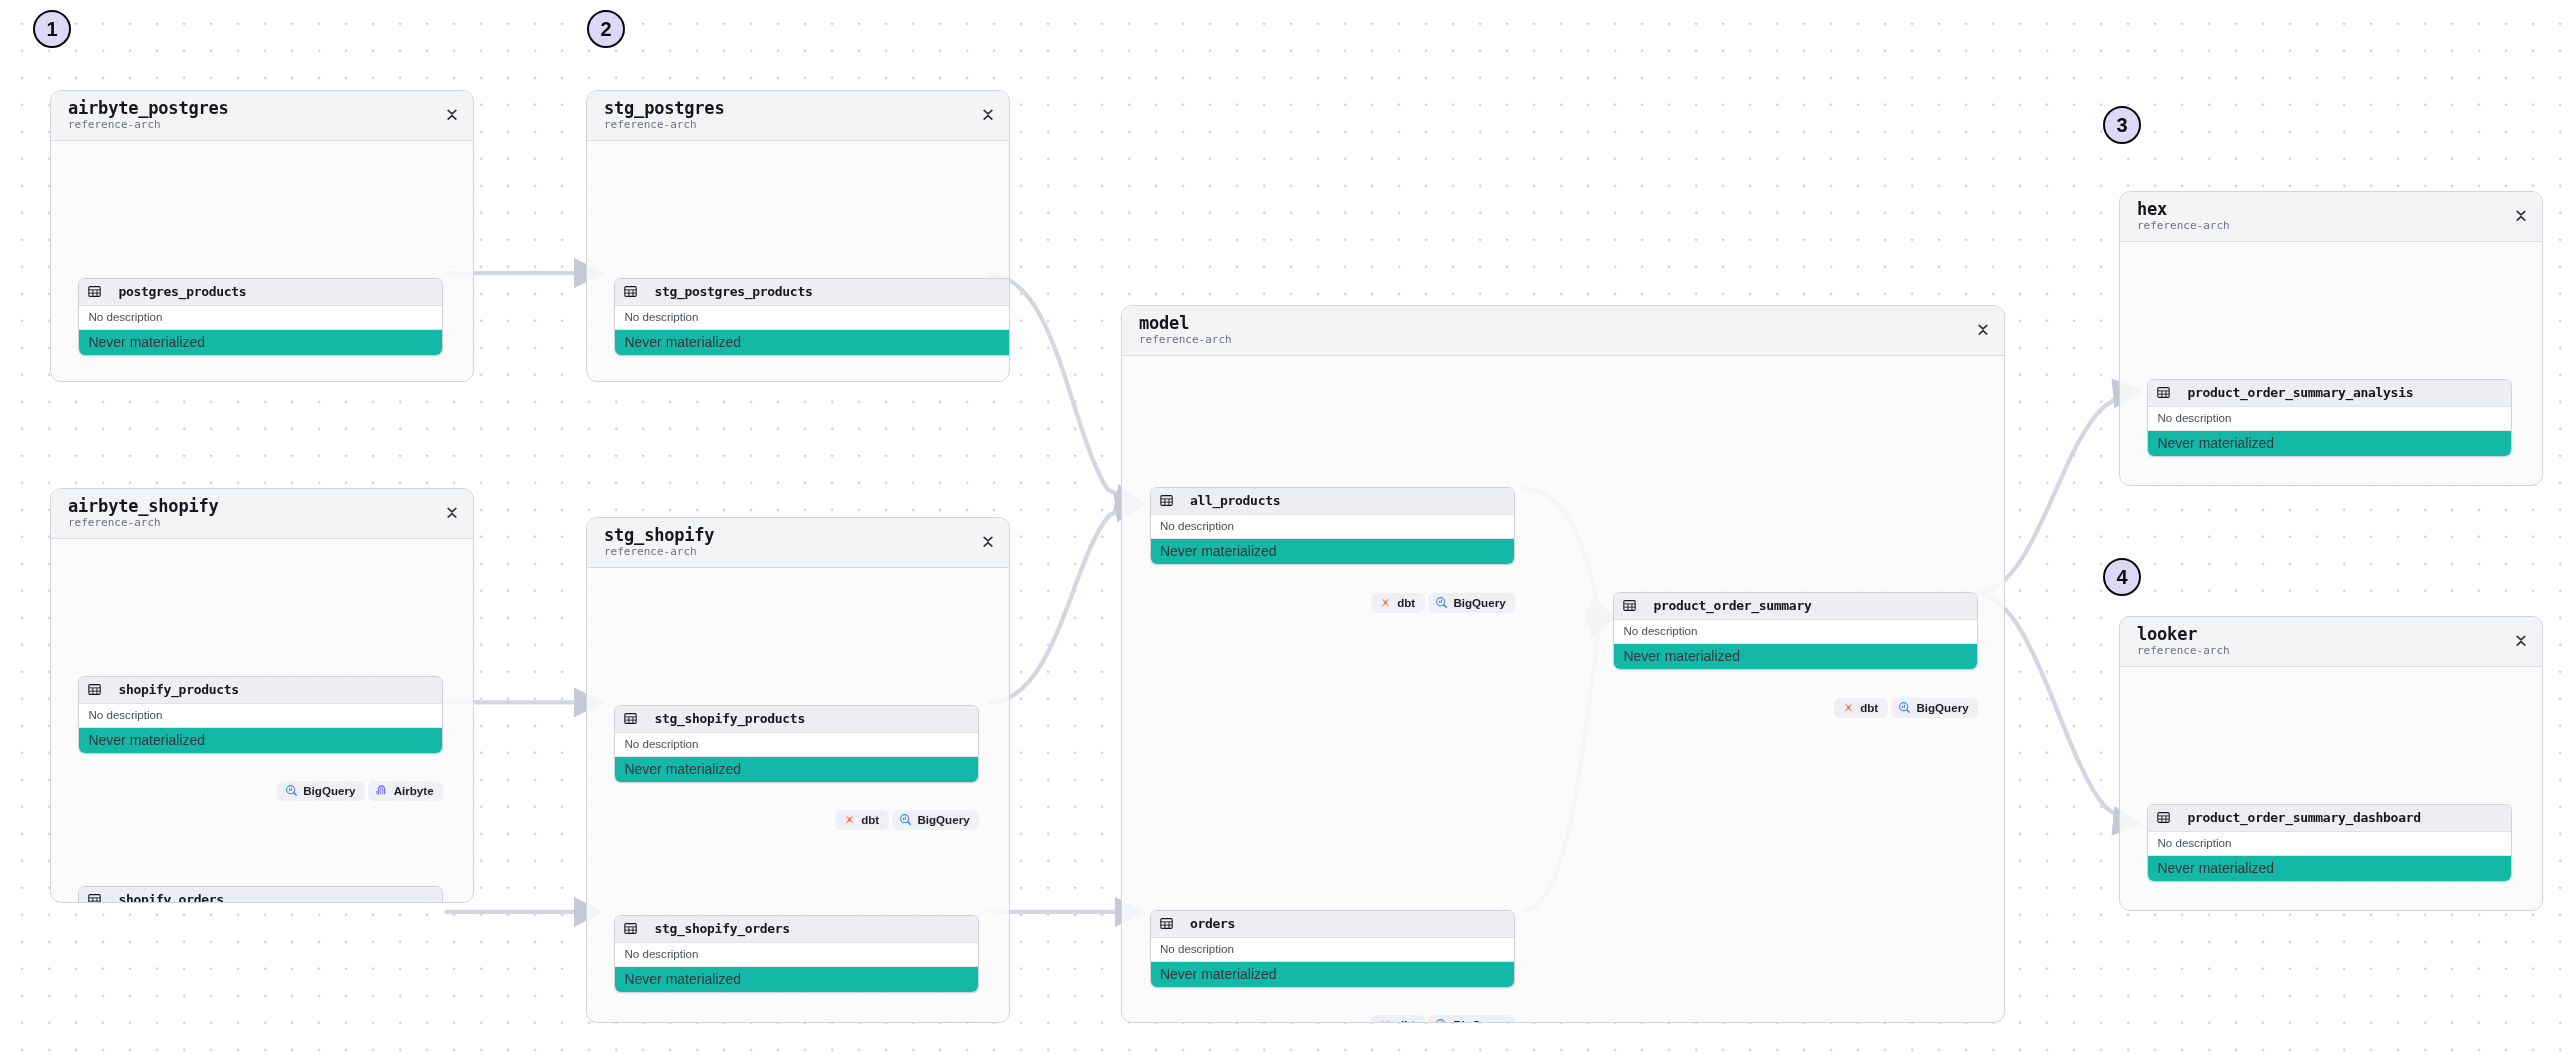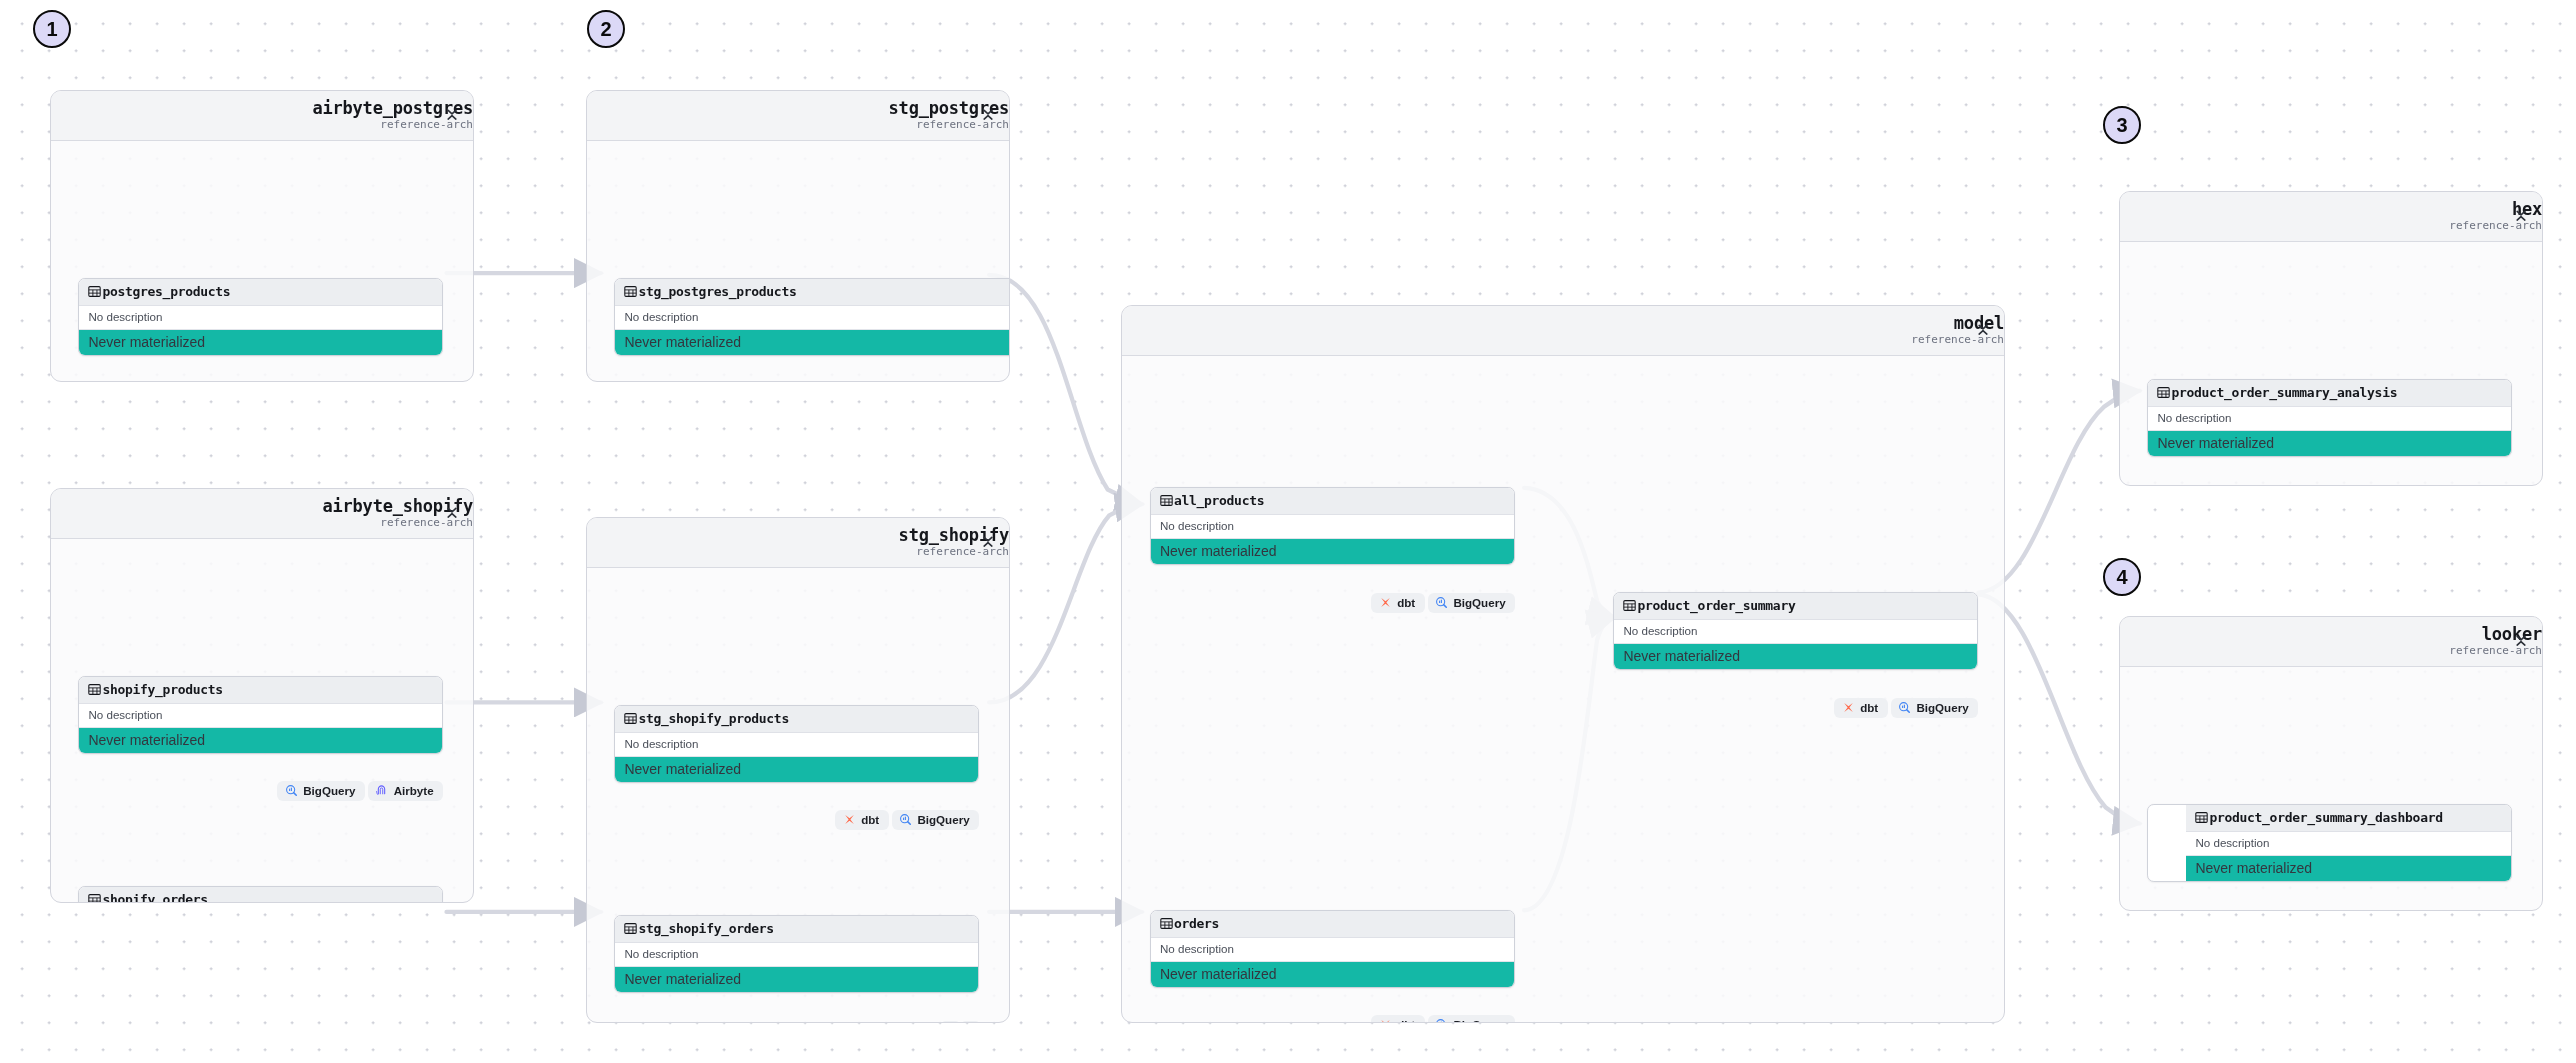--- a/index.html
+++ b/index.html
@@ -33,21 +33,20 @@
     border: 1.4px solid #d3d5dd;
     border-radius: 11px;
     overflow: hidden;
   }
   .group-head {
     position: relative;
     height: 50px;
     background: #f3f4f6;
     border-bottom: 1.2px solid #d9dbe2;
     padding: 7.7px 0 0 17px;
-    text-align: right;
   }
   .group-title {
     font-family: "DejaVu Sans Mono", "Liberation Mono", monospace;
     font-size: 17px;
     font-weight: 700;
     color: #15171c;
     letter-spacing: -0.2px;
     line-height: 1.08;
   }
   .group-sub {
@@ -75,21 +74,21 @@
     background: #ffffff;
     border: 1.3px solid #cfd2da;
     border-radius: 6.9px;
     overflow: hidden;
     box-shadow: 0 0.9px 1.7px rgba(16,18,24,0.05);
   }
   .node-head {
     background: #eceef1;
     border-bottom: 0.9px solid #dfe1e7;
     padding: 5.2px 9.4px 6px 9.4px;
-    display: flex; align-items: center; gap: 1px;
+    display: flex; align-items: center; gap: 17px;
   }
   .node-name {
     font-family: "DejaVu Sans Mono", "Liberation Mono", monospace;
     font-size: 13px;
     font-weight: 700;
     color: #15171c;
     letter-spacing: -0.3px;
     white-space: nowrap;
   }
   .table-icon { flex: 0 0 auto; display: block; }
@@ -465,21 +464,21 @@
           <div class="group-title">looker</div>
           <div class="group-sub">reference-arch</div>
           <div class="collapse-icon">
             <svg width="12" height="15.5" viewBox="0 0 14 18">
               <path d="M2.5 4.0 L7 8.0 L11.5 4.0" fill="none" stroke="#2c3038" stroke-width="1.9" stroke-linecap="round" stroke-linejoin="round"></path>
               <path d="M2.5 14.0 L7 10.0 L11.5 14.0" fill="none" stroke="#2c3038" stroke-width="1.9" stroke-linecap="round" stroke-linejoin="round"></path>
             </svg>
           </div>
         </div>
         <div class="group-body">
-          <div class="node" style="left: 27px; top: 137px; width: 365px; padding-left: 38px;">
+          <div class="node" style="left: 27px; top: 137px; width: 365px;">
             <div class="node-head">
               <svg class="table-icon" width="13" height="13" viewBox="0 0 16 16">
                 <rect x="1" y="2" width="14" height="12" rx="1.4" fill="none" stroke="#15171c" stroke-width="1.3"></rect>
                 <path d="M1 6h14M1 10h14M6 6v8M11 6v8" stroke="#15171c" stroke-width="1.1"></path>
               </svg>
               <span class="node-name">product_order_summary_dashboard</span>
             </div>
             <div class="node-desc">No description</div>
             <div class="node-mat">Never materialized</div>
           </div>

